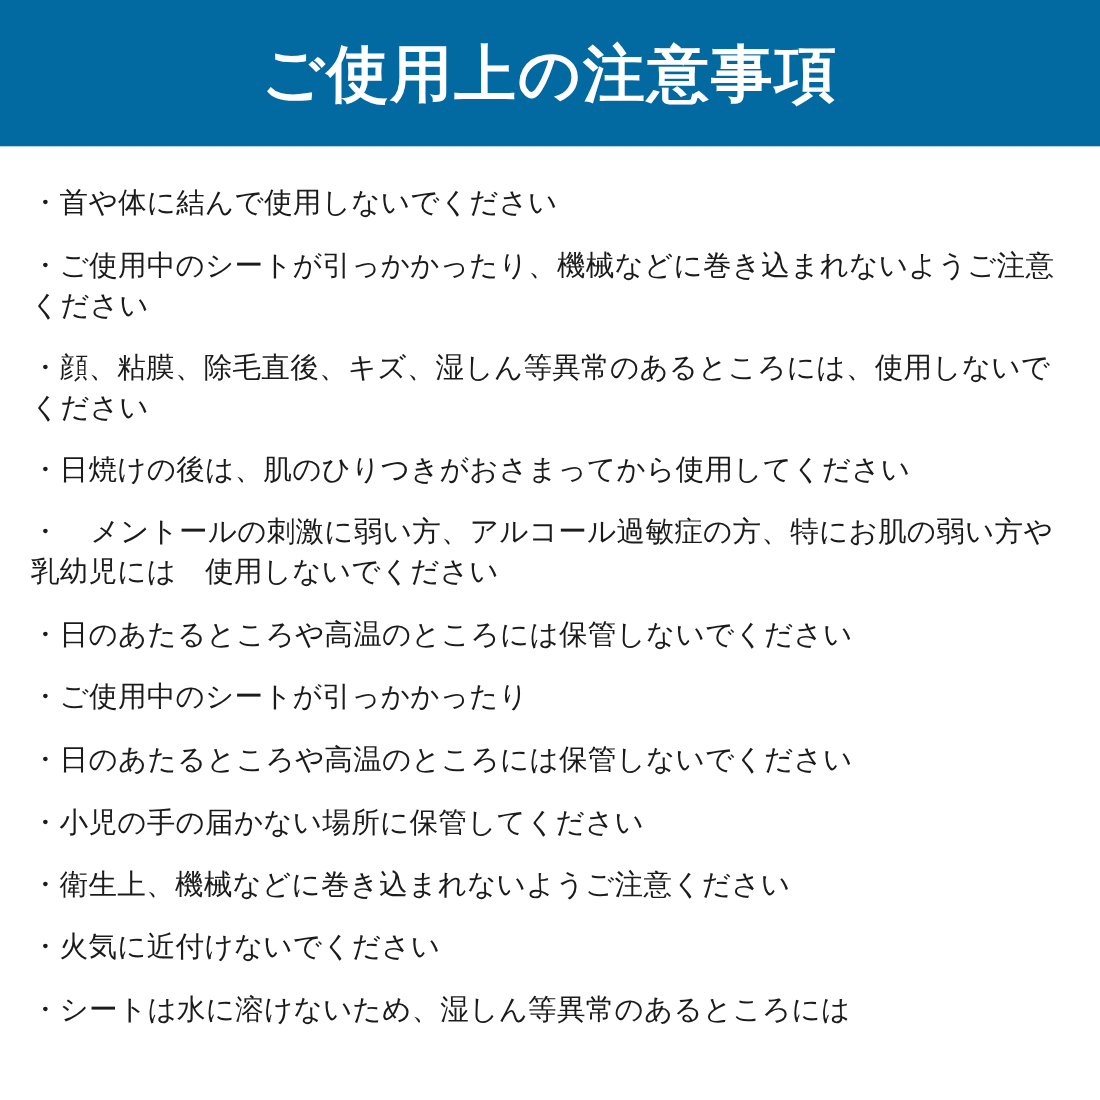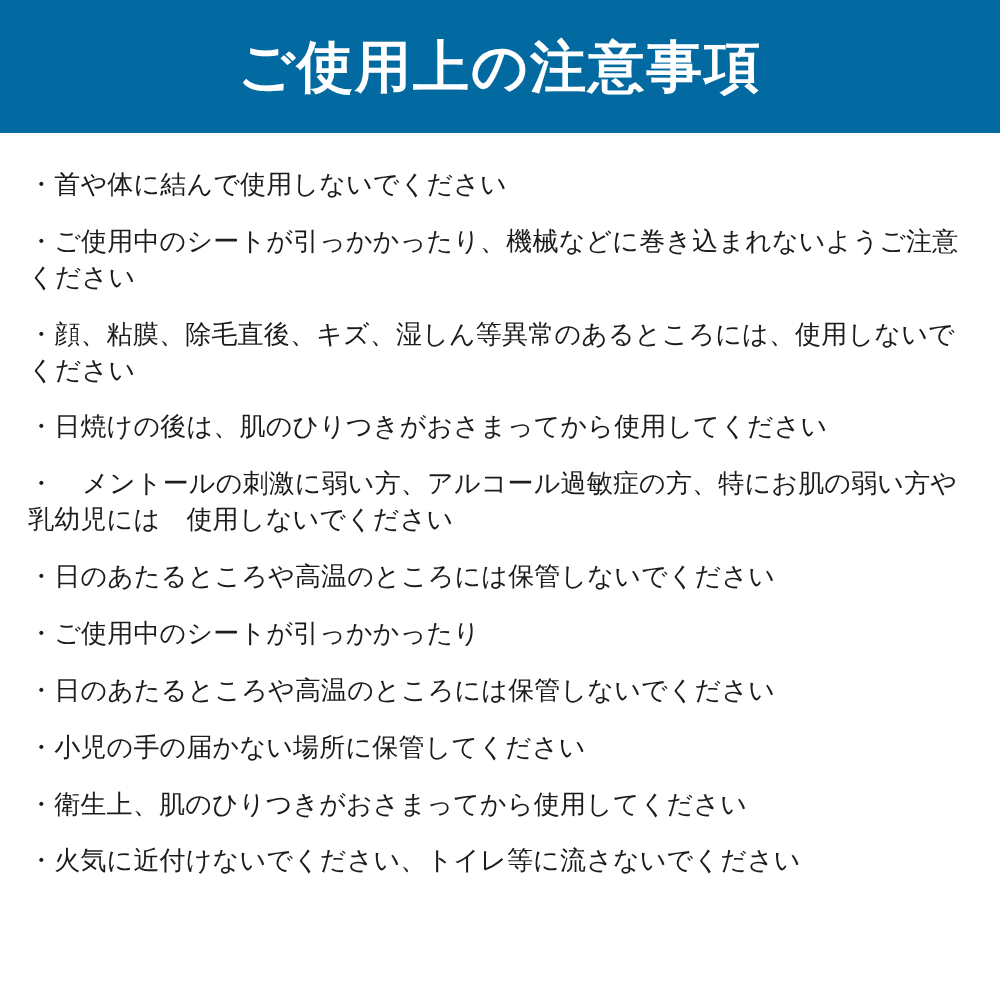--- a/index.html
+++ b/index.html
@@ -88,19 +88,20 @@
     <ul class="notice-list">
       <li><span class="bullet">・</span><span class="text">首や体に結んで使用しないでください</span></li>
       <li><span class="bullet">・</span><span class="text">ご使用中のシートが引っかかったり、機械などに巻き込まれないようご注意ください</span></li>
       <li><span class="bullet">・</span><span class="text">顔、粘膜、除毛直後、キズ、湿しん等異常のあるところには、使用しないでください</span></li>
       <li><span class="bullet">・</span><span class="text">日焼けの後は、肌のひりつきがおさまってから使用してください</span></li>
       <li class="wrap"><span class="bullet">・</span><span class="text">メントールの刺激に弱い方、アルコール過敏症の方、特にお肌の弱い方や乳幼児には　使用しないでください</span></li>
       <li><span class="bullet">・</span><span class="text">日のあたるところや高温のところには保管しないでください</span></li>
       <li><span class="bullet">・</span><span class="text">ご使用中のシートが引っかかったり</span></li>
       <li><span class="bullet">・</span><span class="text">日のあたるところや高温のところには保管しないでください</span></li>
       <li><span class="bullet">・</span><span class="text">小児の手の届かない場所に保管してください</span></li>
-      <li><span class="bullet">・</span><span class="text">衛生上、肌のひりつきがおさまってから使用してください</span></li>
-      <li><span class="bullet">・</span><span class="text">火気に近付けないでください、トイレ等に流さないでください</span></li>
+      <li><span class="bullet">・</span><span class="text">衛生上、機械などに巻き込まれないようご注意ください</span></li>
+      <li><span class="bullet">・</span><span class="text">火気に近付けないでください</span></li>
+      <li><span class="bullet">・</span><span class="text">シートは水に溶けないため、湿しん等異常のあるところには</span></li>
 
     </ul>
   </div>
 
 </div>
 
 </body></html>

